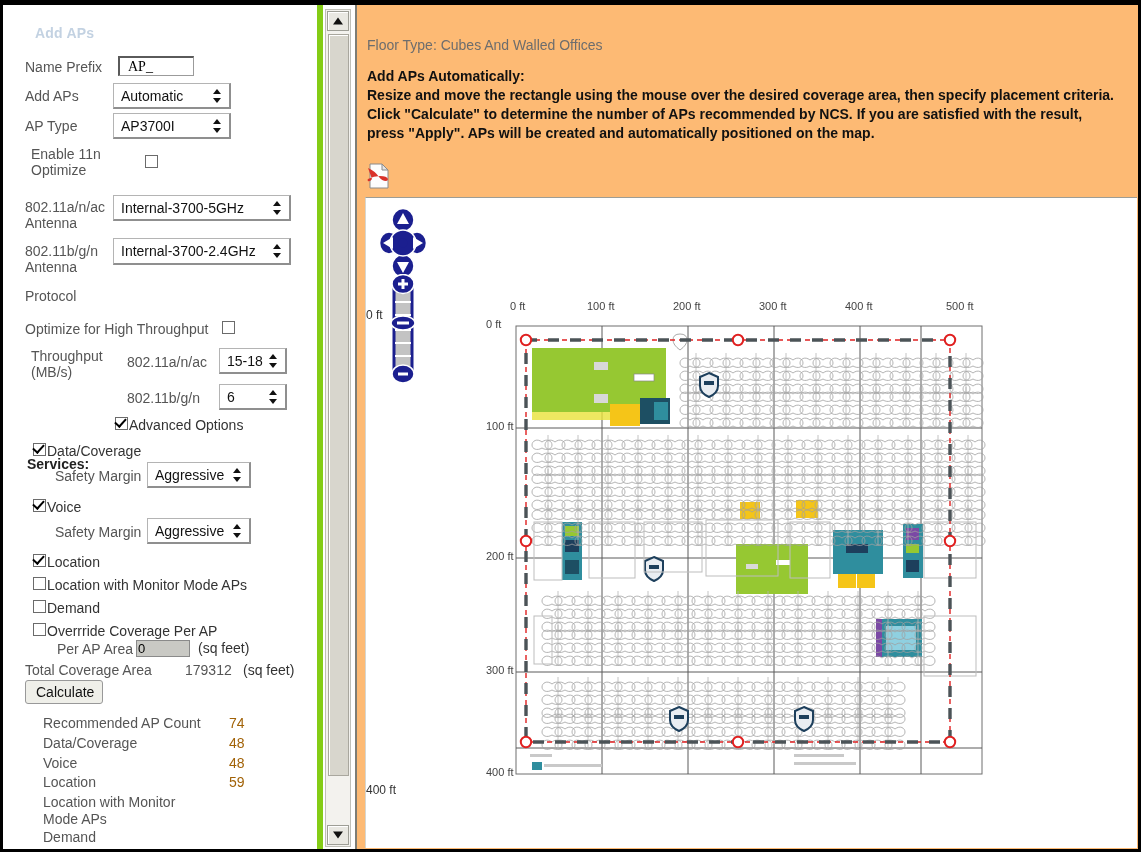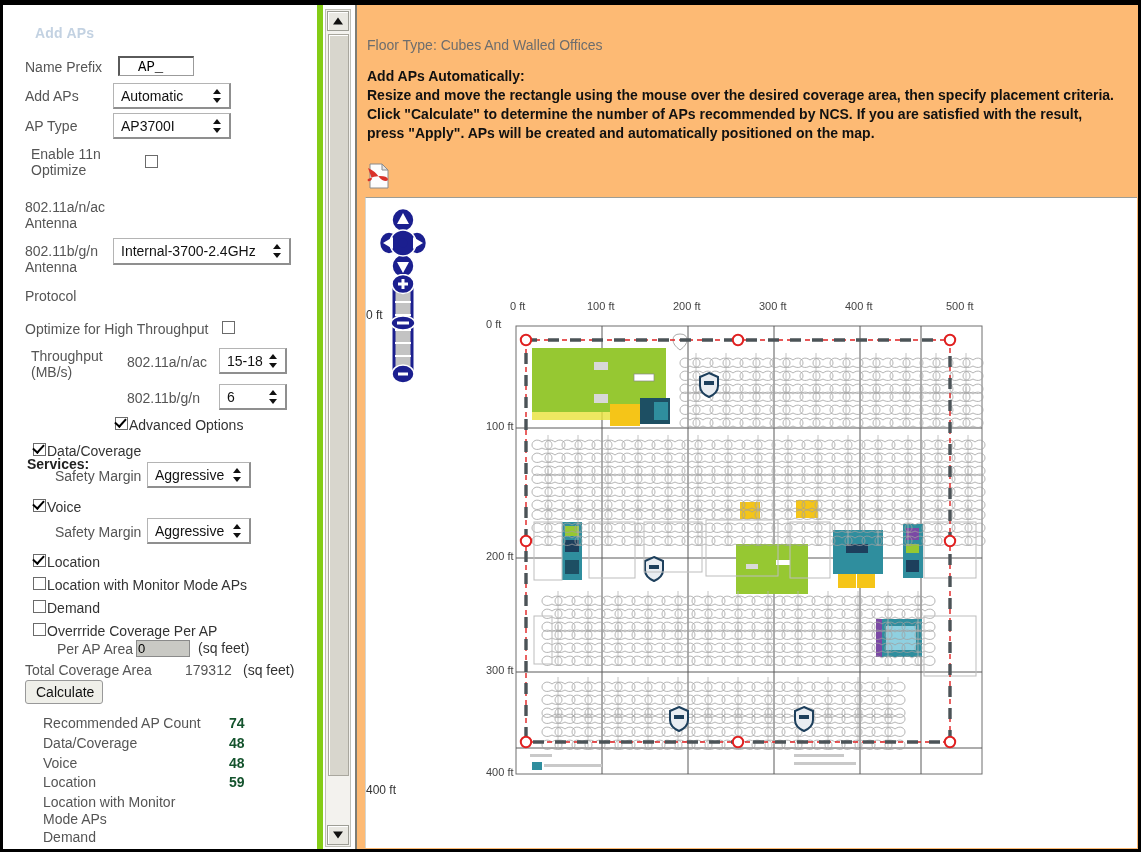--- a/index.html
+++ b/index.html
@@ -43,24 +43,24 @@
     color: #555;
   }
   .frm-label.b { color: #222; font-weight: bold; }
 
   .txtinput {
     position: absolute;
     border: 1px solid #9b9b9b;
     border-top: 2px solid #5a5a5a;
     border-left: 2px solid #5a5a5a;
     background: #fff;
-    font-family: Liberation Mono, monospace;
+    font-family: Liberation Serif, serif;
     font-size: 14px;
     color: #000;
-    padding: 0 18px;
+    padding: 0 8px;
     outline: none;
   }
   .greyinput {
     position: absolute;
     border: 1px solid #8a8a8a;
     background: #c9c9c4;
     font-family: "Liberation Sans", sans-serif;
     font-size: 13px;
     color: #000;
     padding: 0 1px;
@@ -120,21 +120,21 @@
     border: 1px solid #999;
     border-radius: 3px;
     font-family: "Liberation Sans", sans-serif;
     font-size: 14px;
     color: #111;
     padding: 2px 10px 3px 10px;
     cursor: pointer;
   }
 
   .res-label { position: absolute; font-size: 14px; color: #555; }
-  .res-val { position: absolute; font-size: 14px; color: #14532d; font-weight: bold; }
+  .res-val { position: absolute; font-size: 14px; color: #a16207; font-weight: normal; }
 
   
   #vscroll {
     position: absolute;
     left: 322px; top: 4px;
     width: 26px; height: 838px;
     background: #f3f2ee;
     border: 1px solid #c0c0b8;
   }
   .sb-btn {
@@ -258,20 +258,27 @@
           <i class="dn"></i>
         </span>
     </div>
 
     <div class="frm-label" style="left:28px; top:141px;">Enable 11n</div>
     <div class="frm-label" style="left:28px; top:157px;">Optimize</div>
     <div class="chk" style="left:142px; top:150px;"></div>
 
     <div class="frm-label" style="left:22px; top:194px;">802.11a/n/ac</div>
     <div class="frm-label" style="left:22px; top:210px;">Antenna</div>
+    <div class="sel" style="left:110px; top:190px; width:178px; height:26px;">
+      <span>Internal-3700-5GHz</span>
+      <span class="arrows">
+          <i class="up"></i>
+          <i class="dn"></i>
+        </span>
+    </div>
 
     <div class="frm-label" style="left:22px; top:238px;">802.11b/g/n</div>
     <div class="frm-label" style="left:22px; top:254px;">Antenna</div>
     <div class="sel" style="left:110px; top:233px; width:178px; height:27px;">
       <span>Internal-3700-2.4GHz</span>
       <span class="arrows">
           <i class="up"></i>
           <i class="dn"></i>
         </span>
     </div>

